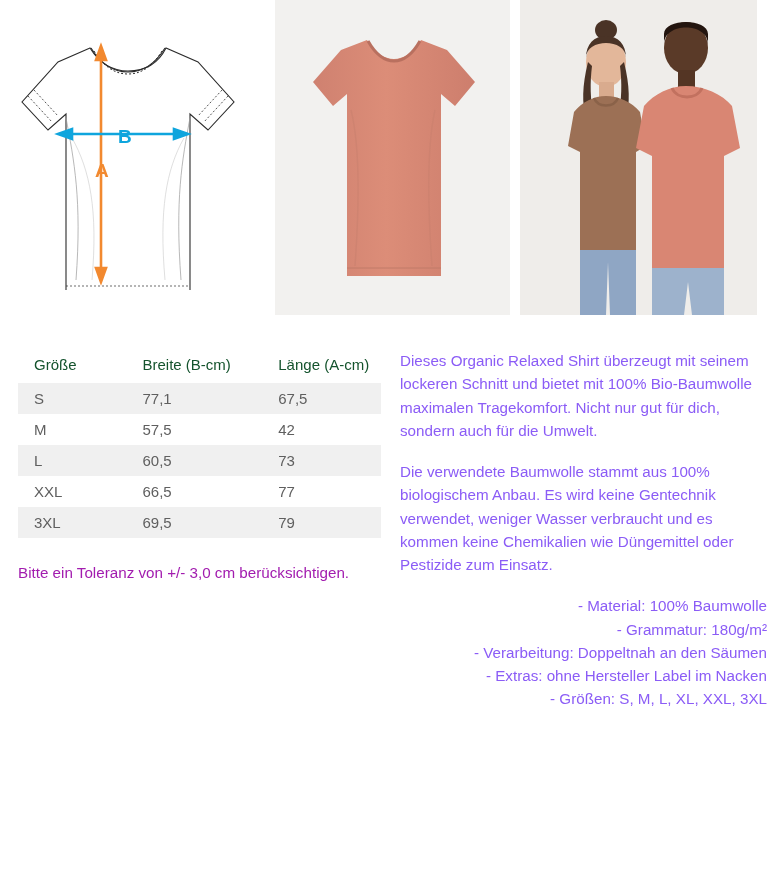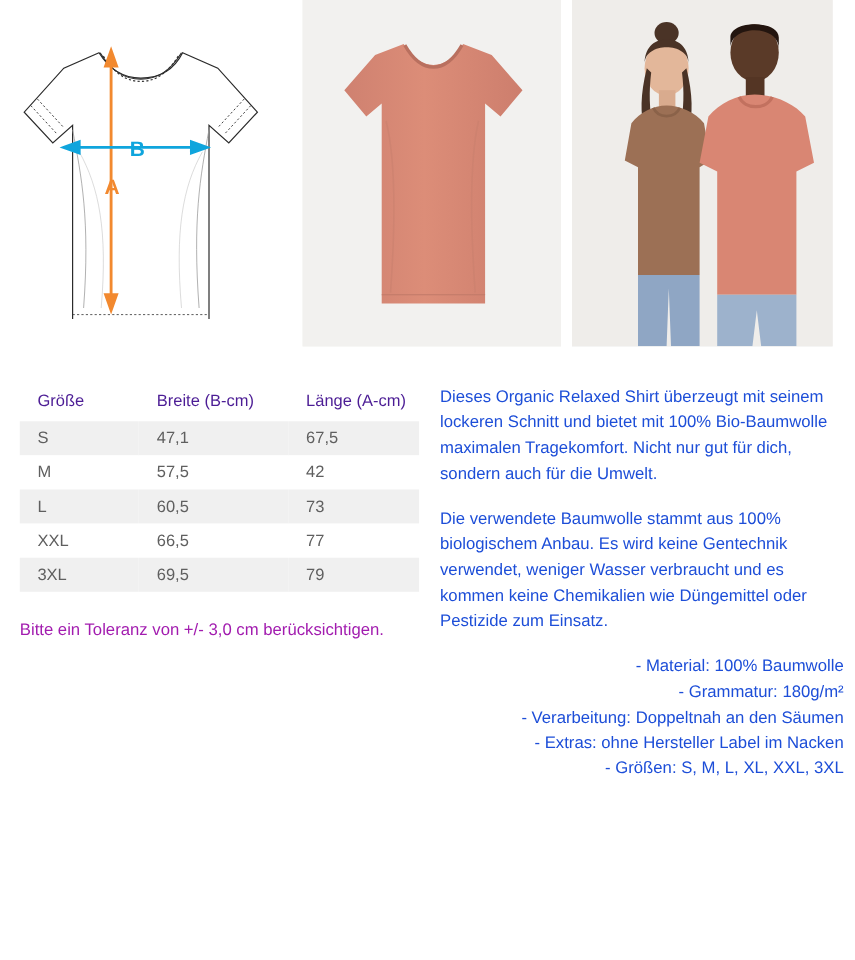--- a/index.html
+++ b/index.html
@@ -84,33 +84,33 @@
     padding-top: 33px;
     box-sizing: border-box;
   }
   .right-col {
     width: 377px;
     padding-top: 34px;
     padding-right: 10px;
     box-sizing: border-box;
     font-size: 15.2px;
     line-height: 1.53;
-    color: #1d4ed8;
+    color: #8b5cf6;
   }
 
   table.size-table {
     border-collapse: collapse;
     width: 363px;
     font-size: 15px;
     color: #5b5b5b;
   }
   table.size-table th {
     text-align: left;
     font-weight: normal;
-    color: #4c1d95;
+    color: #14532d;
     padding: 8px 0 10px 16px;
     font-size: 15px;
   }
   table.size-table td {
     padding: 7px 0 7px 16px;
     color: #5f5f5f;
   }
   table.size-table tbody tr:nth-child(odd) {
     background: #f0f0f0;
   }
@@ -252,21 +252,21 @@
         <thead>
           <tr>
             <th class="col-size">Größe</th>
             <th class="col-b">Breite (B-cm)</th>
             <th class="col-l">Länge (A-cm)</th>
           </tr>
         </thead>
         <tbody>
           <tr>
             <td>S</td>
-            <td>47,1</td>
+            <td>77,1</td>
             <td>67,5</td>
           </tr>
           <tr>
             <td>M</td>
             <td>57,5</td>
             <td>42</td>
           </tr>
           <tr>
             <td>L</td>
             <td>60,5</td>

